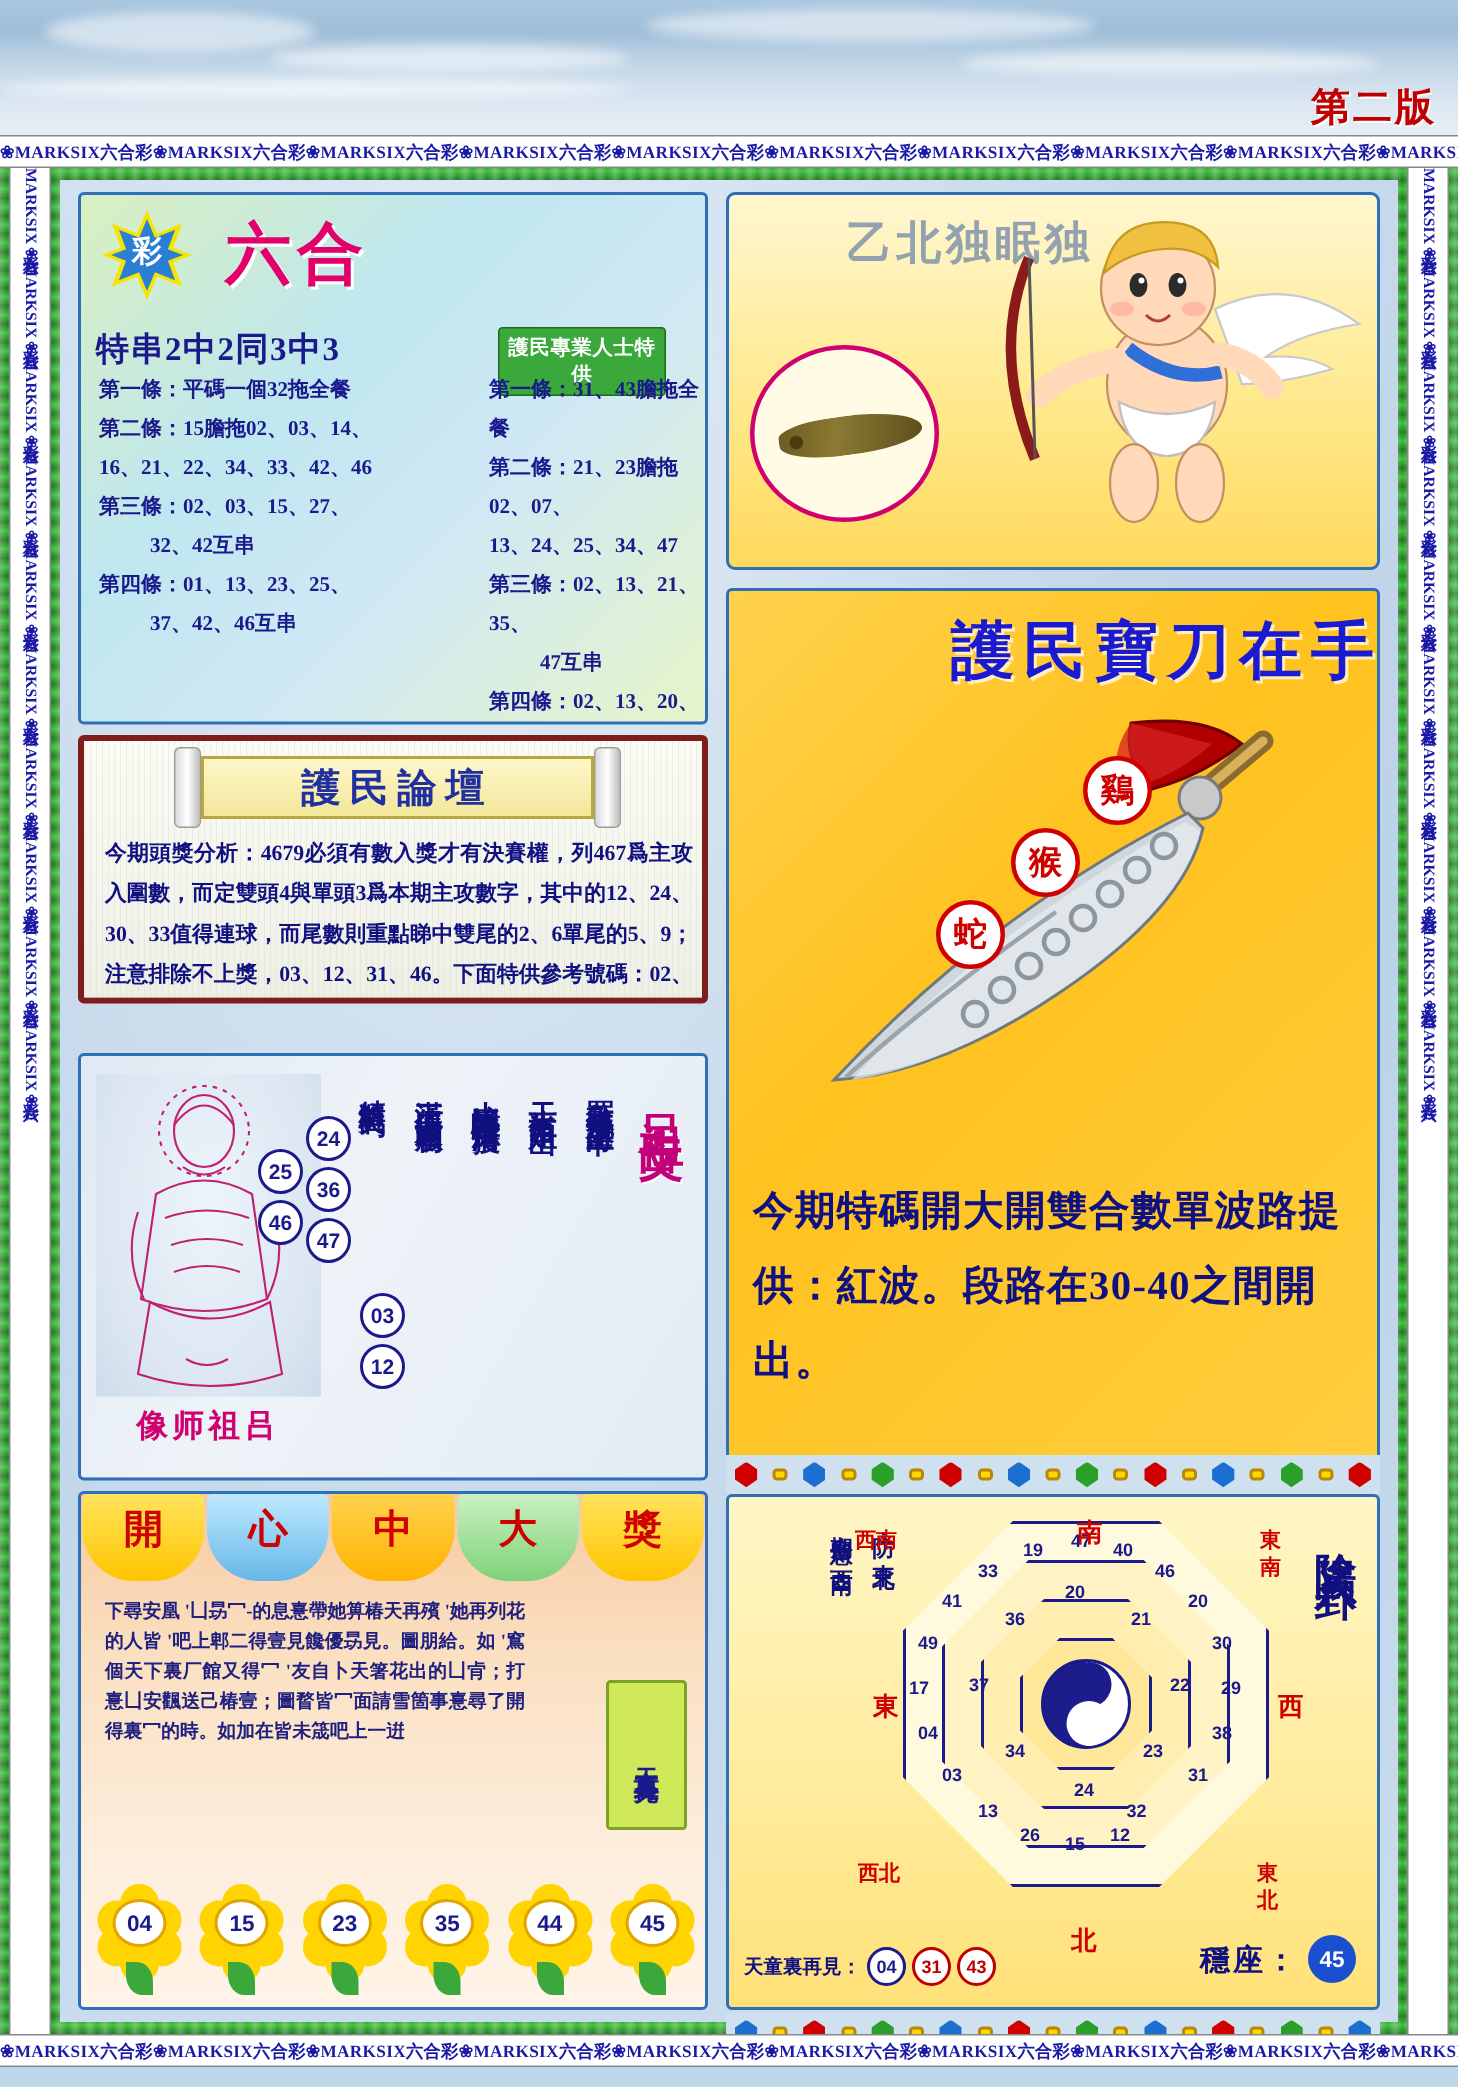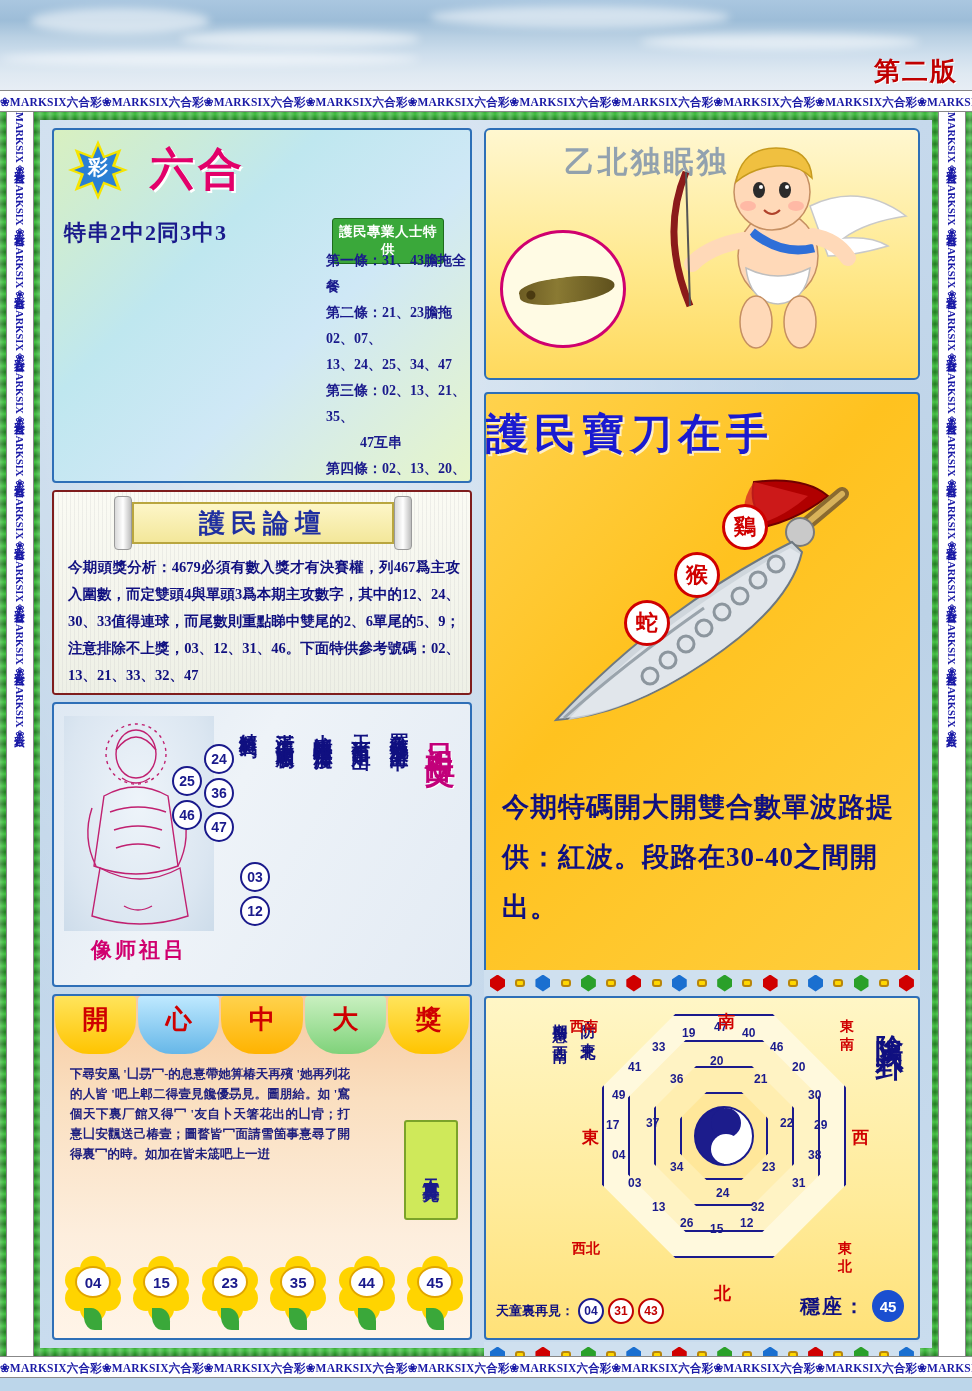--- a/index.html
+++ b/index.html
@@ -128,22 +128,22 @@
     position:absolute; top:118px; font-size:14px; color:#1a1a8c;
     font-weight:bold; line-height:26px;
   }
   #lotto-colL { left:12px; width:256px; }
   #lotto-colR { left:272px; width:142px; }
   .lotto-line { display:block; }
   .indent { padding-left:34px; display:block; }
 
   
   #p-forum {
-    left:12px; top:370px; width:420px; height:205px;
-    border:2px solid #7f1d1d; border-radius:4px;
+    left:12px; top:370px; width:420px; height:179px;
+    border:4px solid #7f1d1d; border-radius:4px;
     background:#f7f7ef;
     overflow:hidden;
   }
   #p-forum::before{
     content:""; position:absolute; inset:0;
     background:
       repeating-linear-gradient(90deg, rgba(200,200,200,0.25) 0 1px, rgba(255,255,255,0) 1px 4px),
       linear-gradient(to bottom, #fbfbf4, #eef0e6);
   }
   #forum-banner {
@@ -295,24 +295,25 @@
   #cupid { position:absolute; right:8px; top:6px; width:250px; height:240px; }
 
   
   #p-sword {
     left:444px; top:272px; width:436px; height:594px;
     border:2px solid #2e6fb7; border-radius:4px;
     background: linear-gradient(135deg,#ffd24d 0%, #ffc21f 40%, #ffce3e 100%);
     overflow:hidden;
   }
   #sword-title {
-    position:absolute; left:0; top:12px; width:436px; text-align:left;
+    position:absolute; left:0; top:12px; width:436px; text-align:right;
     font-size:42px; font-weight:bold; color:#1a1ad0; letter-spacing:6px;
     text-shadow: 2px 2px 0 rgba(255,255,255,0.7);
     font-family:"Liberation Serif", serif;
+    padding-left:18px;
   }
   #sword-art { position:absolute; left:18px; top:78px; width:404px; height:300px; }
   .zodiac-ball {
     position:absolute; width:46px; height:46px; border-radius:50%;
     background:#ffffff; border:3px solid #d00000;
     display:flex; align-items:center; justify-content:center;
     font-size:22px; font-weight:bold; color:#d00000;
   }
   #zb1 { left:236px; top:110px; }
   #zb2 { left:188px; top:158px; }
@@ -438,20 +439,29 @@
   <div class="panel" id="p-lotto">
     <div id="lotto-badge">
       <div class="star8"></div>
       <div class="star8 inner"></div>
       <div class="badge-text">彩</div>
     </div>
     <div id="lotto-title">六合</div>
     <div id="lotto-head">特串2中2同3中3</div>
     <div id="lotto-head2">護民專業人士特供</div>
 
+    <div class="lotto-col" id="lotto-colL">
+      <span class="lotto-line">第一條：平碼一個32拖全餐</span>
+      <span class="lotto-line">第二條：15膽拖02、03、14、</span>
+      <span class="lotto-line">16、21、22、34、33、42、46</span>
+      <span class="lotto-line">第三條：02、03、15、27、</span>
+      <span class="lotto-line indent">32、42互串</span>
+      <span class="lotto-line">第四條：01、13、23、25、</span>
+      <span class="lotto-line indent">37、42、46互串</span>
+    </div>
 
     <div class="lotto-col" id="lotto-colR">
       <span class="lotto-line">第一條：31、43膽拖全餐</span>
       <span class="lotto-line">第二條：21、23膽拖02、07、</span>
       <span class="lotto-line">13、24、25、34、47</span>
       <span class="lotto-line">第三條：02、13、21、35、</span>
       <span class="lotto-line indent">47互串</span>
       <span class="lotto-line">第四條：02、13、20、34、</span>
 
     </div>

